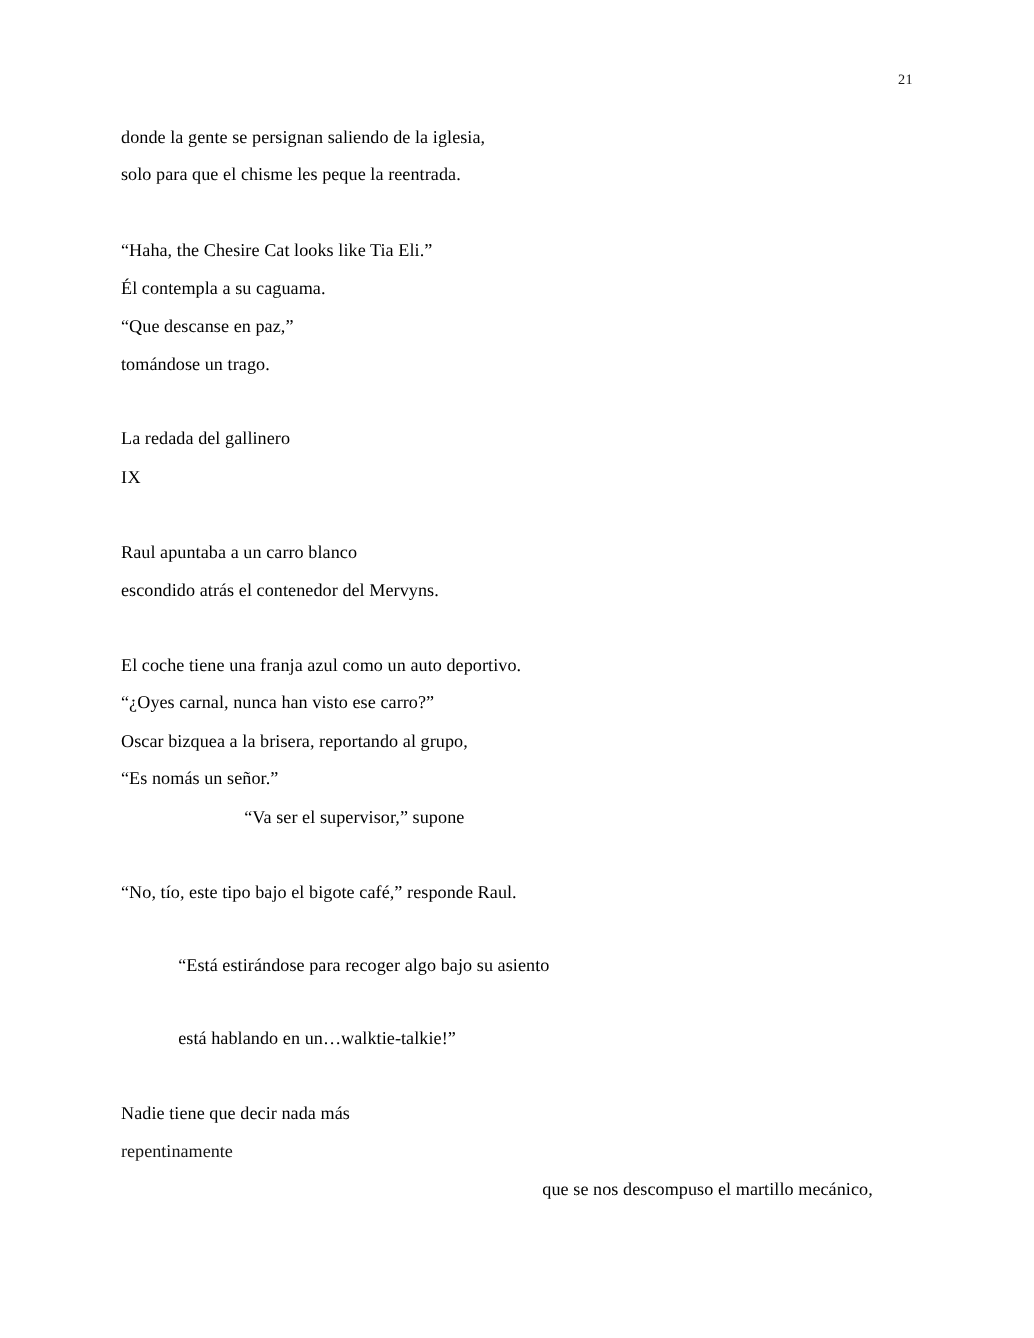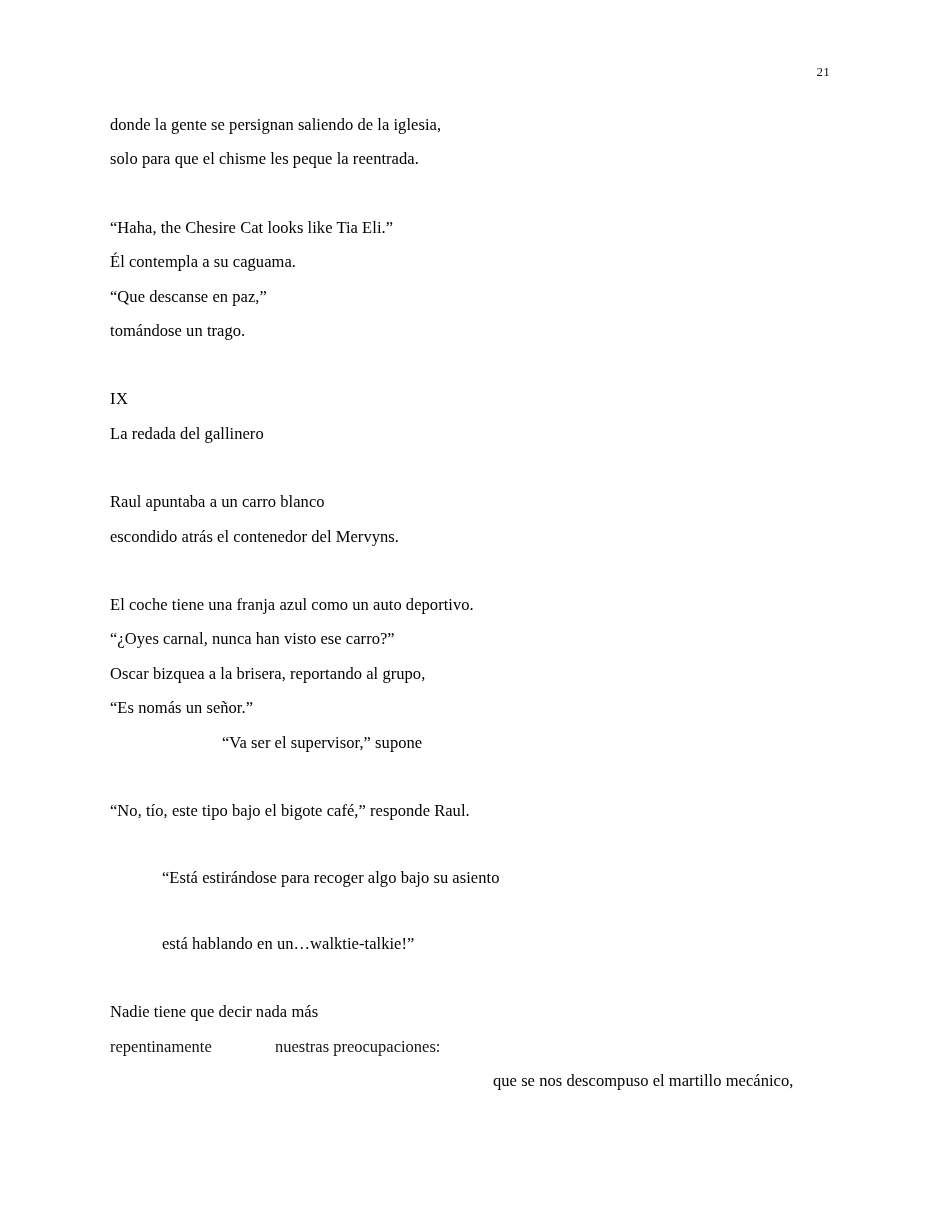--- a/index.html
+++ b/index.html
@@ -91,22 +91,22 @@
     </div>
 
     <div class="stanza">
       <div class="line">“Haha, the Chesire Cat looks like Tia Eli.”</div>
       <div class="line">Él contempla a su caguama.</div>
       <div class="line">“Que descanse en paz,”</div>
       <div class="line">tomándose un trago.</div>
     </div>
 
     <div class="stanza">
+      <div class="line">La redada del gallinero</div>
       <div class="line section-marker">IX</div>
-      <div class="line">La redada del gallinero</div>
     </div>
 
     <div class="stanza">
       <div class="line">Raul apuntaba a un carro blanco</div>
       <div class="line">escondido atrás el contenedor del Mervyns.</div>
     </div>
 
     <div class="stanza">
       <div class="line">El coche tiene una franja azul como un auto deportivo.</div>
       <div class="line">“¿Oyes carnal, nunca han visto ese carro?”</div>
@@ -118,19 +118,18 @@
     <div class="stanza">
       <div class="line">“No, tío, este tipo bajo el bigote café,” responde Raul.</div>
       <div class="line indent-1">“Está estirándose para recoger algo bajo su asiento</div>
       <div class="line indent-1">está hablando en un…walktie-talkie!”</div>
     </div>
 
     <div class="stanza">
       <div class="line">Nadie tiene que decir nada más</div>
       <div class="split-line">
         <span class="seg-a">repentinamente</span>
-        <span class="seg-b">nuestras preocupaciones:</span>
       </div>
       <div class="line indent-3">que se nos descompuso el martillo mecánico,</div>
     </div>
 
   </div>
 </div>
 
 </body></html>

